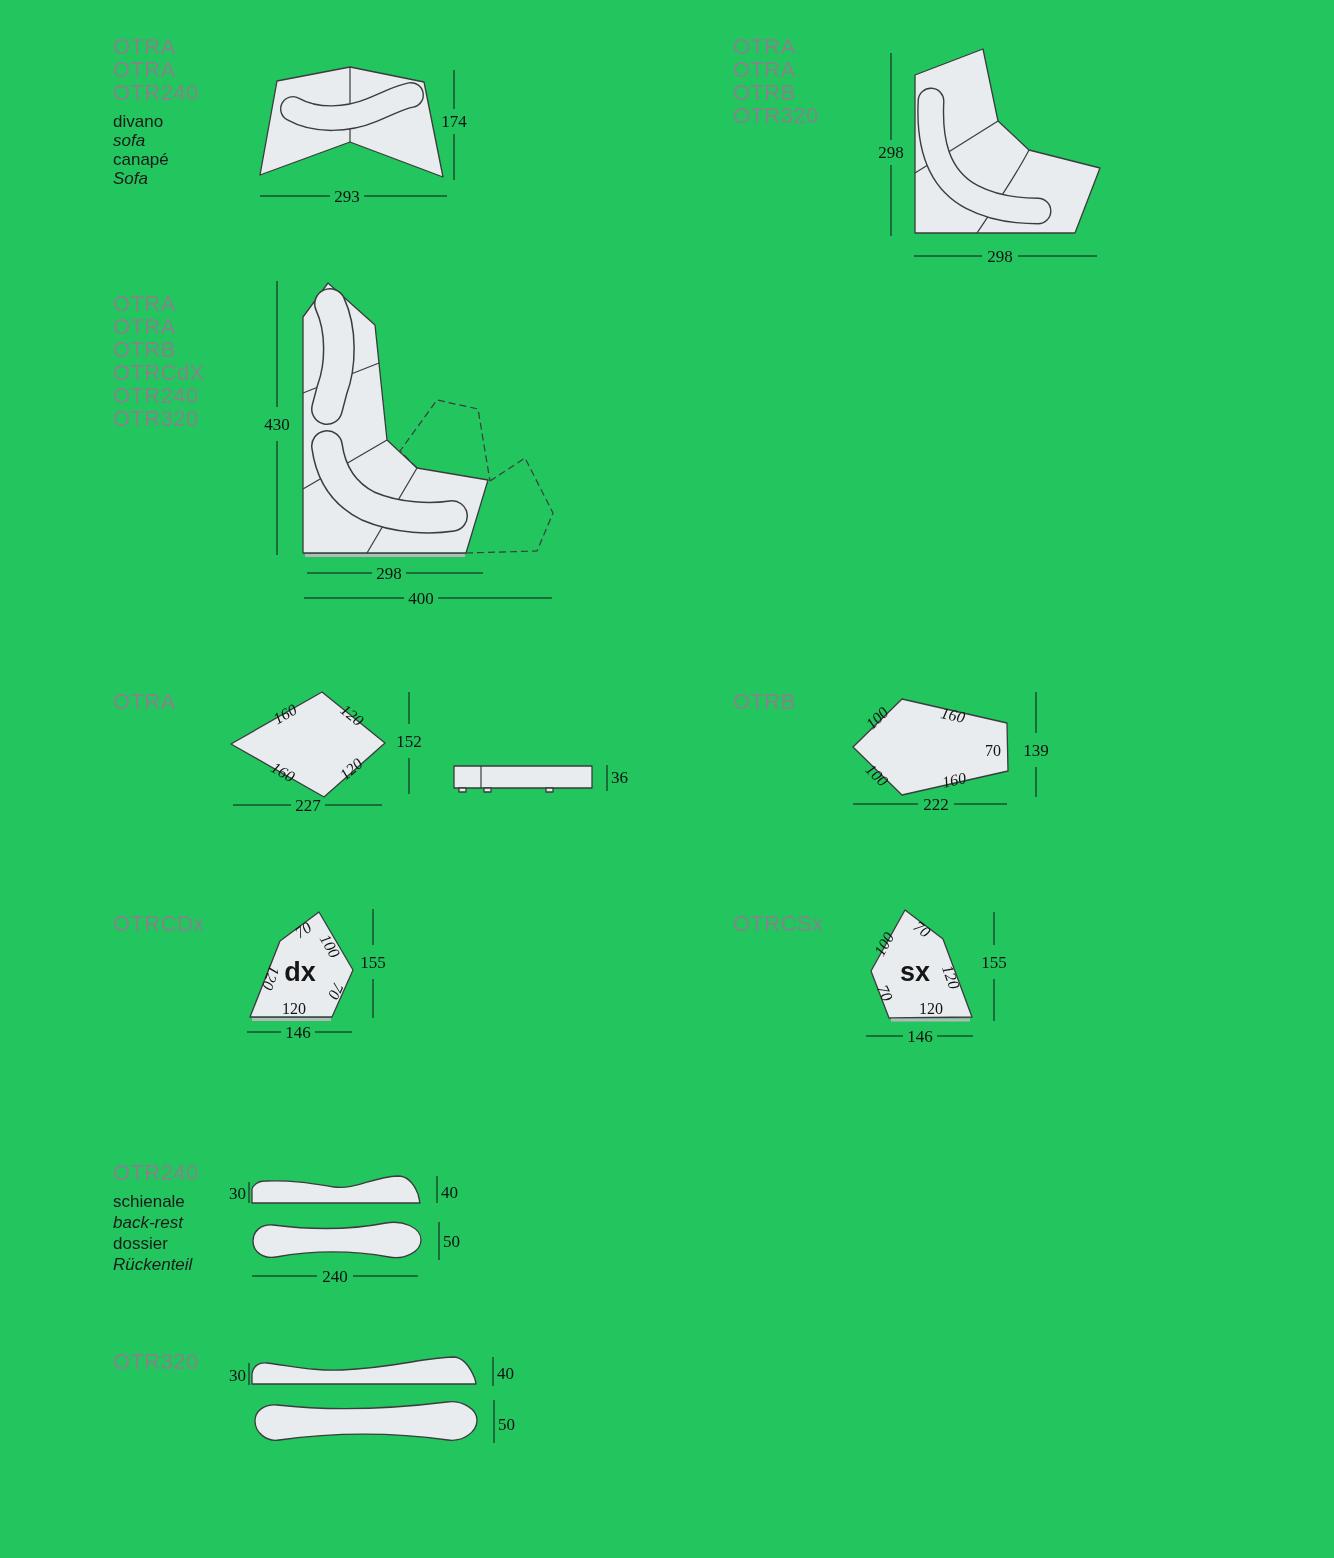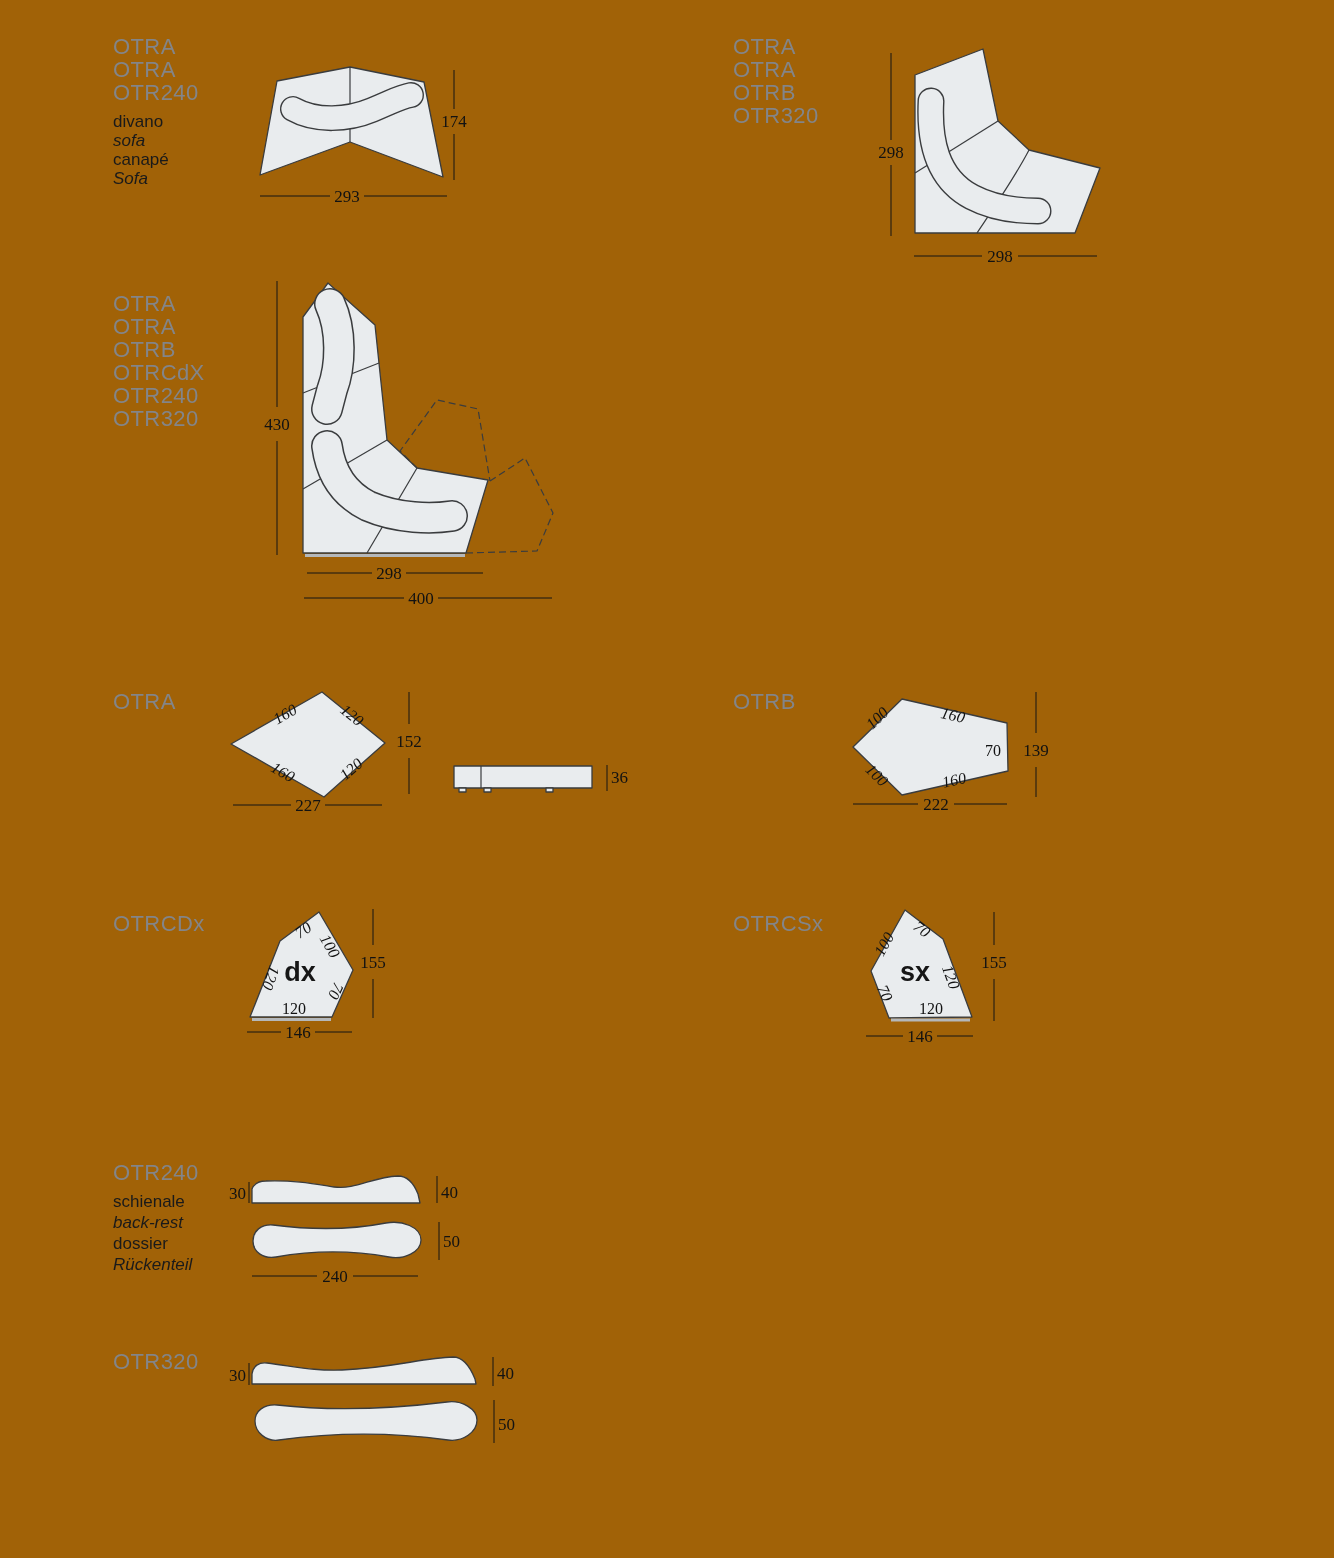--- a/index.html
+++ b/index.html
@@ -1,16 +1,16 @@
 <!DOCTYPE html>
 <html><head>
 <meta charset="utf-8">
 <style>
   html,body{margin:0;padding:0;background:#ffffff;}
-  .page{position:relative;width:1334px;height:1558px;background:#a16207;overflow:hidden;
+  .page{position:relative;width:1334px;height:1558px;background:#22c55e;overflow:hidden;
         font-family:"Liberation Sans",sans-serif;text-align:right;}
   svg text{white-space:pre;}
   .code{font:22px "Liberation Sans",sans-serif;fill:#838589;letter-spacing:.4px;}
   .desc{font:17px "Liberation Sans",sans-serif;fill:#1a1a1a;}
   .desc-i{font:italic 17px "Liberation Sans",sans-serif;fill:#1a1a1a;}
   .dim{font:17px "Liberation Serif",serif;fill:#121212;}
   .edge{font:italic 16px "Liberation Serif",serif;fill:#121212;dominant-baseline:central;}
   .edge-h{font:16px "Liberation Serif",serif;fill:#121212;dominant-baseline:central;}
   .big{font:bold 27px "Liberation Sans",sans-serif;fill:#161616;}
   .mod{fill:#e9ecee;stroke:#3a3c3e;stroke-width:1.3;stroke-linejoin:round;}

